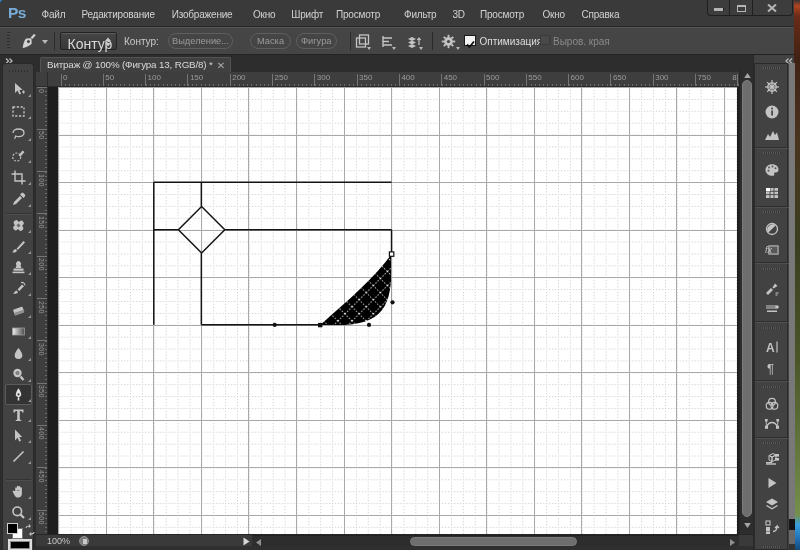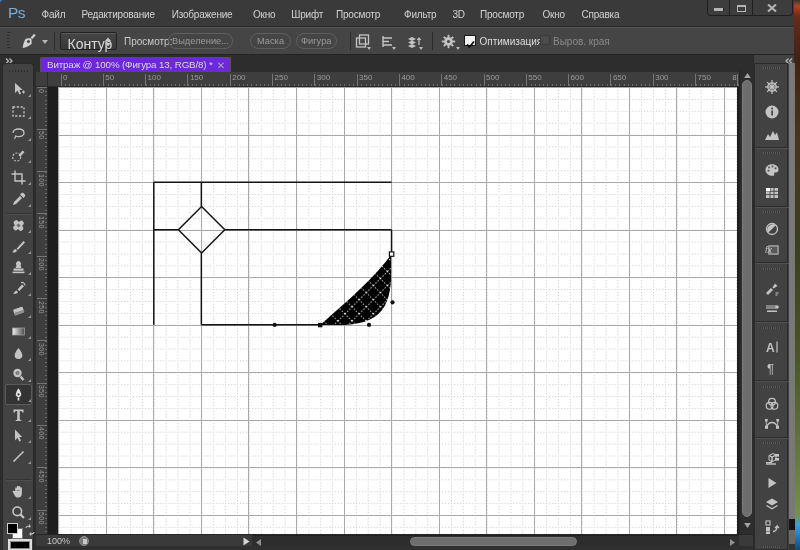--- a/index.html
+++ b/index.html
@@ -1,33 +1,33 @@
 <!DOCTYPE html>
 <html><head><meta charset="utf-8"><style>
 * {margin:0;padding:0;box-sizing:border-box}
 html,body {width:800px;height:550px;overflow:hidden;background:#1c1c1c;font-family:"Liberation Sans",sans-serif;}
 .abs {position:absolute}
 #win {position:absolute;left:0;top:0;width:794px;height:550px;background:#1c1c1c;border-radius:4px 4px 0 0;}
 #menubar {position:absolute;left:0;top:0;width:794px;height:27px;background:#3a3a3a;border-radius:4px 4px 0 0;border-bottom:1px solid #282828;}
 .mitem {position:absolute;top:8.5px;font-size:10px;letter-spacing:-0.2px;color:#d2d2d2;white-space:nowrap}
-#pslogo {position:absolute;left:8px;top:3.5px;font-size:15.5px;font-weight:normal;color:#79add9;letter-spacing:-0.5px}
+#pslogo {position:absolute;left:8px;top:3.5px;font-size:15.5px;font-weight:bold;color:#79add9;letter-spacing:-0.5px}
 #winbtns {position:absolute;left:707px;top:0;width:86px;height:15.5px;display:flex;background:#3d3d3d;border:1px solid #1f1f1f;border-top:none;border-radius:0 0 4px 4px;overflow:hidden}
 #winbtns div {position:relative;border-right:1px solid #1f1f1f;height:100%}
 #optbar {position:absolute;left:0;top:27px;width:794px;height:28px;background:#454545;border-bottom:1px solid #232323;box-shadow:inset 0 1px 0 #555}
 #mainrow {position:absolute;left:0;top:55px;width:794px;height:495px;background:#2d2d2d}
 #toolcol {position:absolute;left:0;top:0;width:36px;height:495px;background:#2d2d2d}
 #toolpanel {position:absolute;left:2px;top:8px;width:32px;height:487px;background:#424242;border-radius:3px 3px 0 0;border:1px solid #2a2a2a;border-bottom:none}
 .tool {position:absolute;left:7px;width:17px;height:17px}
 .pen-sel {position:absolute;left:2px;width:27px;height:21px;background:#333;border:1px solid #5b5b5b;border-radius:2px}
 .fly {position:absolute;left:25px;width:0;height:0;border-left:3px solid transparent;border-bottom:3.5px solid #989898}
 .tsep {position:absolute;left:3px;width:25px;height:1px;background:#333;box-shadow:0 1px 0 #4e4e4e}
 .tb-grip {position:absolute;left:6px;top:6px;width:19px;height:2px;background-image:repeating-linear-gradient(90deg,#2e2e2e 0 1px,transparent 1px 3px)}
 #centercol {position:absolute;left:36px;top:0;width:717px;height:495px}
 #tabrow {position:absolute;left:0;top:0;width:717px;height:16.5px;background:#2d2d2d}
-#tab {position:absolute;left:4px;top:2px;width:191px;height:14.5px;background:#6d28d9;border:1px solid #535353;border-bottom:none;border-radius:2px 2px 0 0;color:#d9d9d9;font-size:9.8px;letter-spacing:-0.15px;line-height:14px;padding-left:6px;white-space:nowrap}
+#tab {position:absolute;left:4px;top:2px;width:191px;height:14.5px;background:#404040;border:1px solid #535353;border-bottom:none;border-radius:2px 2px 0 0;color:#d9d9d9;font-size:9.8px;letter-spacing:-0.15px;line-height:14px;padding-left:6px;white-space:nowrap}
 #tab .x {position:absolute;right:5px;top:1px;color:#ababab;font-size:10px}
 #rulrow {position:absolute;left:0;top:16.5px;width:717px;height:15px}
 #corner {position:absolute;left:0;top:0;width:12px;height:15px;background:#3e3e3e;border-right:1px solid #2a2a2a;border-bottom:1px solid #2a2a2a}
 #hrul {position:absolute;left:12px;top:0;width:691px;height:15px;background:#3e3e3e;border-bottom:1px solid #2a2a2a;overflow:hidden;
   background-image:repeating-linear-gradient(90deg,#6b6b6b 0 1px,transparent 1px 4.23px);background-size:100% 3px;background-position:12.5px 12px;background-repeat:no-repeat}
 .htick {position:absolute;top:2px;width:1px;height:13px;background:#757575}
 .hlab {position:absolute;top:1.5px;font-size:8px;color:#9c9c9c}
 #vrul {position:absolute;left:0;top:31.5px;width:12px;height:447px;background:#3e3e3e;border-right:1px solid #2a2a2a;overflow:hidden;
   background-image:repeating-linear-gradient(180deg,#6b6b6b 0 1px,transparent 1px 4.23px);background-size:3px 100%;background-position:9px 0px;background-repeat:no-repeat}
 .vtick {position:absolute;left:1px;width:11px;height:1px;background:#757575}
@@ -81,21 +81,21 @@
         </g>
       </svg></div>
   <div class="abs" style="left:42px;top:12.5px;width:0;height:0;border-left:3.5px solid transparent;border-right:3.5px solid transparent;border-top:4px solid #b8b8b8"></div>
   <div class="abs" style="left:53.6px;top:5px;width:1px;height:18px;background:#2a2a2a"></div>
   <div class="abs" style="left:59.5px;top:5px;width:57.5px;height:18px;background:linear-gradient(#454545,#383838);border:1px solid #222;border-radius:2px;box-shadow:inset 0 1px 0 #5a5a5a">
      <span class="abs" style="left:7px;top:3px;font-size:14px;color:#d8d8d8">Контур</span>
      <svg width="8" height="10" viewBox="0 0 8 10" style="position:absolute;right:4px;top:3.5px">
         <path d="M4 0.5 L7 4 H1 Z M4 9.5 L1 6 H7 Z" fill="#c9c9c9"></path>
       </svg>
   </div>
-  <span class="abs" style="left:124px;top:8.5px;font-size:10px;color:#c9c9c9">Просмотр:</span>
+  <span class="abs" style="left:124px;top:8.5px;font-size:10px;color:#c9c9c9">Контур:</span>
   <div class="abs" style="left:168px;top:6px;width:65px;height:15.5px;border:1px solid #5f5f5f;border-radius:8px;color:#9a9a9a;font-size:9.3px;text-align:center;line-height:14.5px">Выделение...</div>
   <div class="abs" style="left:250px;top:6px;width:41px;height:15.5px;border:1px solid #5f5f5f;border-radius:8px;color:#9a9a9a;font-size:9.3px;text-align:center;line-height:14.5px">Маска</div>
   <div class="abs" style="left:295.5px;top:6px;width:41.5px;height:15.5px;border:1px solid #5f5f5f;border-radius:8px;color:#9a9a9a;font-size:9.3px;text-align:center;line-height:14.5px">Фигура</div>
   <div class="abs" style="left:350px;top:5px;width:1px;height:18px;background:#2a2a2a"></div>
   <div class="abs" style="left:354px;top:6px"><svg width="17" height="17" viewBox="0 0 17 17">
         <rect x="2.5" y="5" width="9" height="9" fill="none" stroke="#c4c4c4" stroke-width="1.3"></rect>
         <rect x="5.5" y="2" width="9" height="9" fill="none" stroke="#c4c4c4" stroke-width="1.3"></rect>
       </svg></div>
     <div class="abs" style="left:367px;top:20px;width:0;height:0;border-left:2.5px solid transparent;border-right:2.5px solid transparent;border-top:3px solid #b8b8b8"></div>
   <div class="abs" style="left:379px;top:6px"><svg width="17" height="17" viewBox="0 0 17 17">

